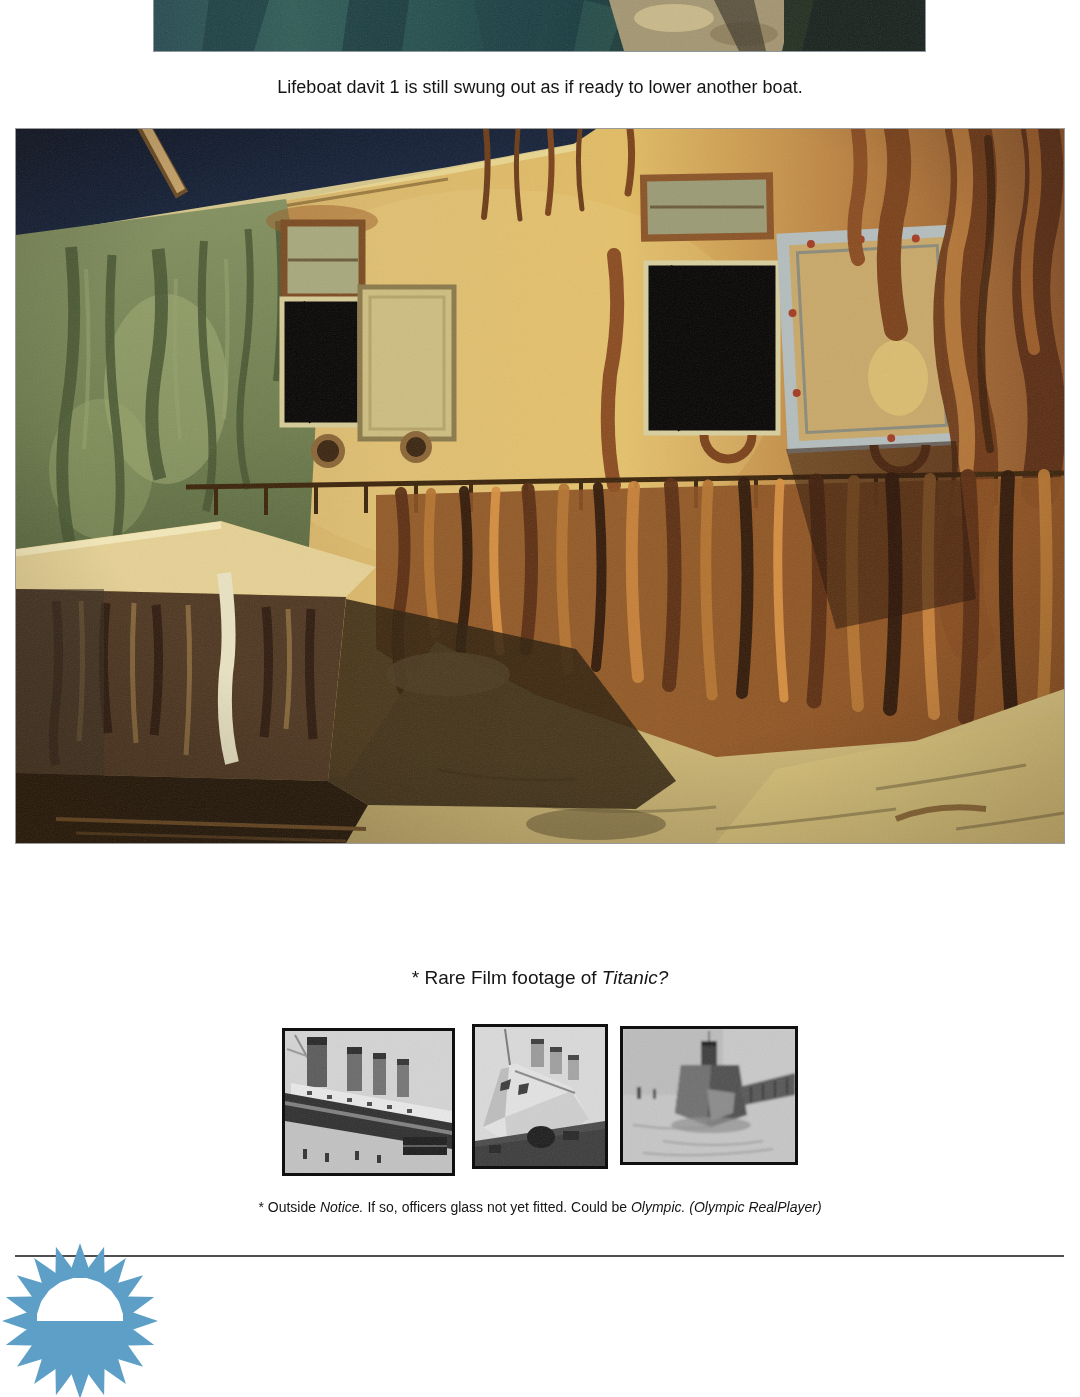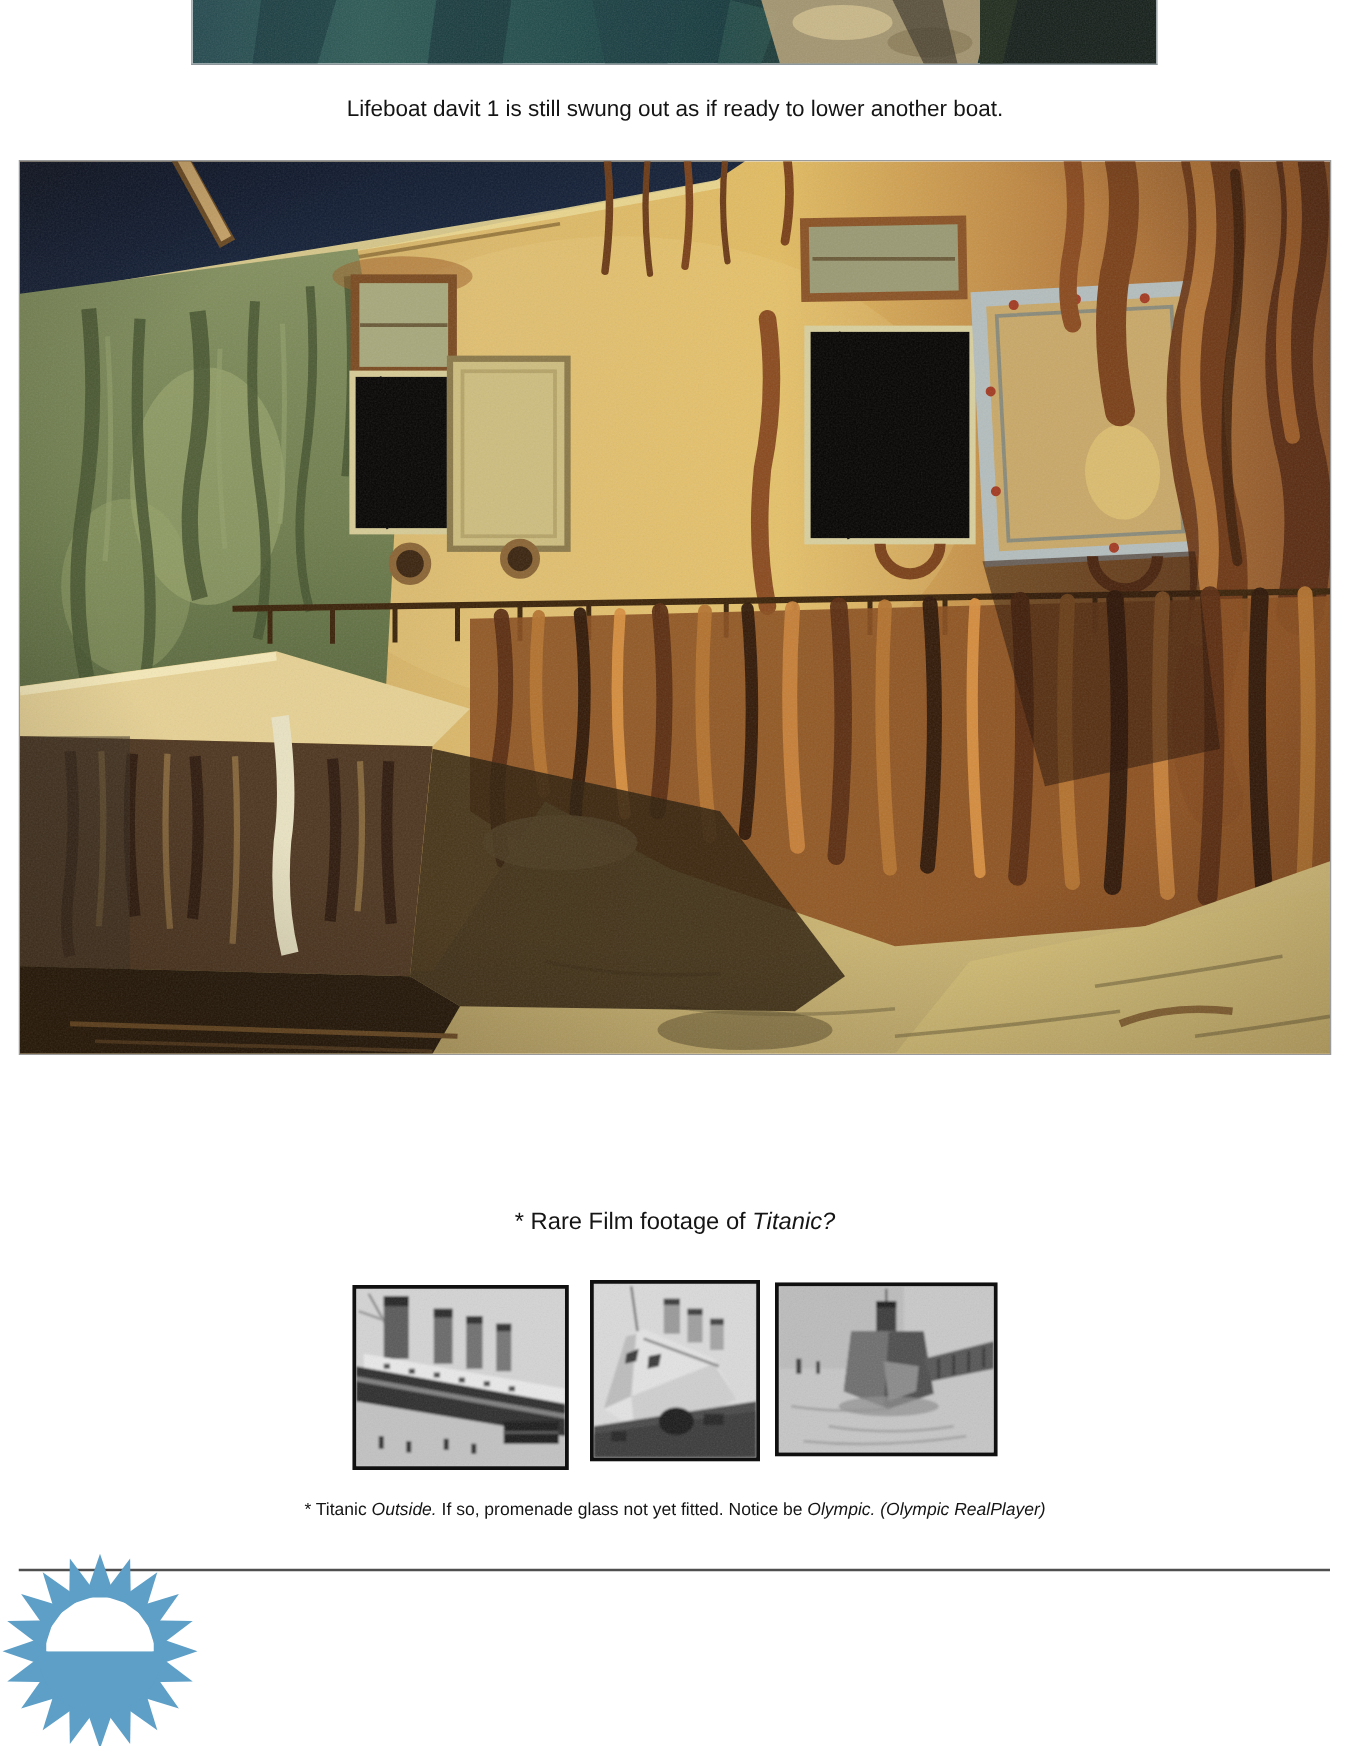--- a/index.html
+++ b/index.html
@@ -380,21 +380,21 @@
             <path d="M20,124 q60,6 130,-4"></path>
           </g>
           <ellipse cx="88" cy="96" rx="40" ry="8" fill="#8f8f8f" opacity="0.7"></ellipse>
         </g>
         <rect width="172" height="133" filter="url(#gr3)" opacity="0.16"></rect>
       </svg>
     </div>
   </div>
 
   <p class="caption cap-small" style="top:1198px;">
-    <span>* Titanic </span><i>Outside.</i><span> If so, promenade glass not yet fitted. Notice be </span><i>Olympic.</i><span> </span><i>(Olympic RealPlayer)</i>
+    <span>* Outside </span><i>Notice.</i><span> If so, officers glass not yet fitted. Could be </span><i>Olympic.</i><span> </span><i>(Olympic RealPlayer)</i>
   </p>
 
   <div class="abs divider"></div>
 
   <div class="abs sun">
     <svg width="160" height="160" viewBox="0 0 160 160">
       <g fill="#5d9fc7">
         <polygon points="80,2 92,37 68,37"></polygon>
         <polygon points="80,2 92,37 68,37" transform="rotate(18 80 80)"></polygon>
         <polygon points="80,2 92,37 68,37" transform="rotate(36 80 80)"></polygon>

